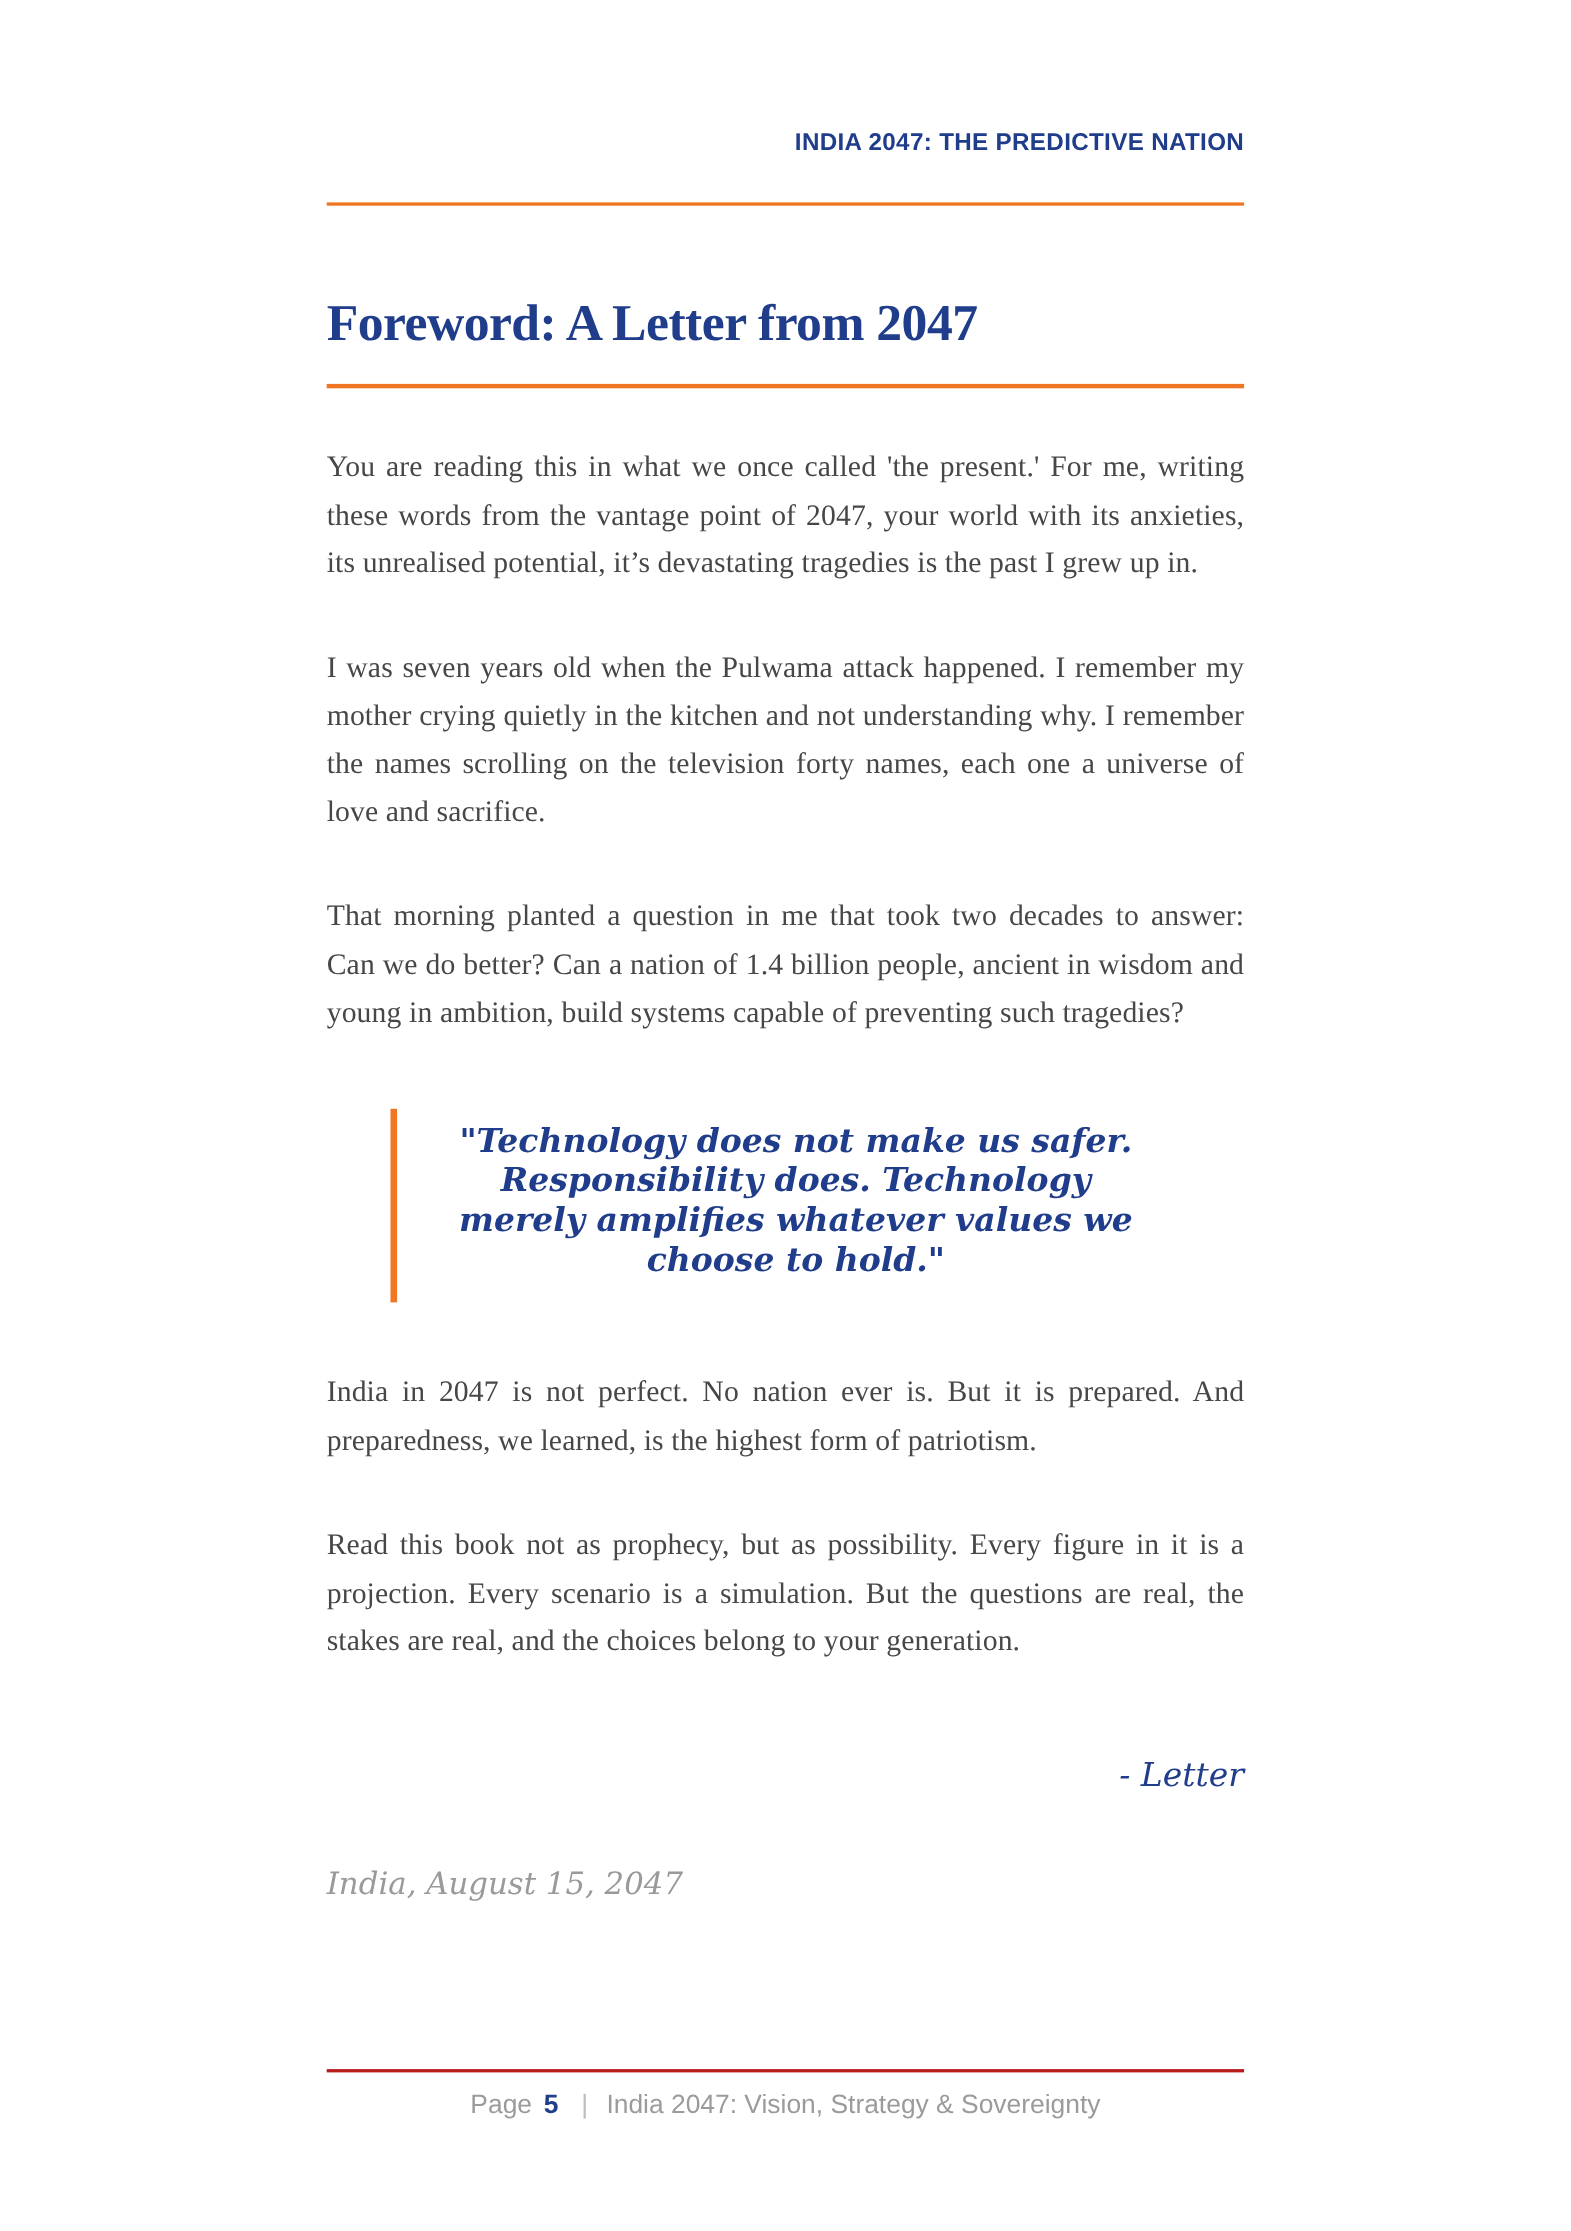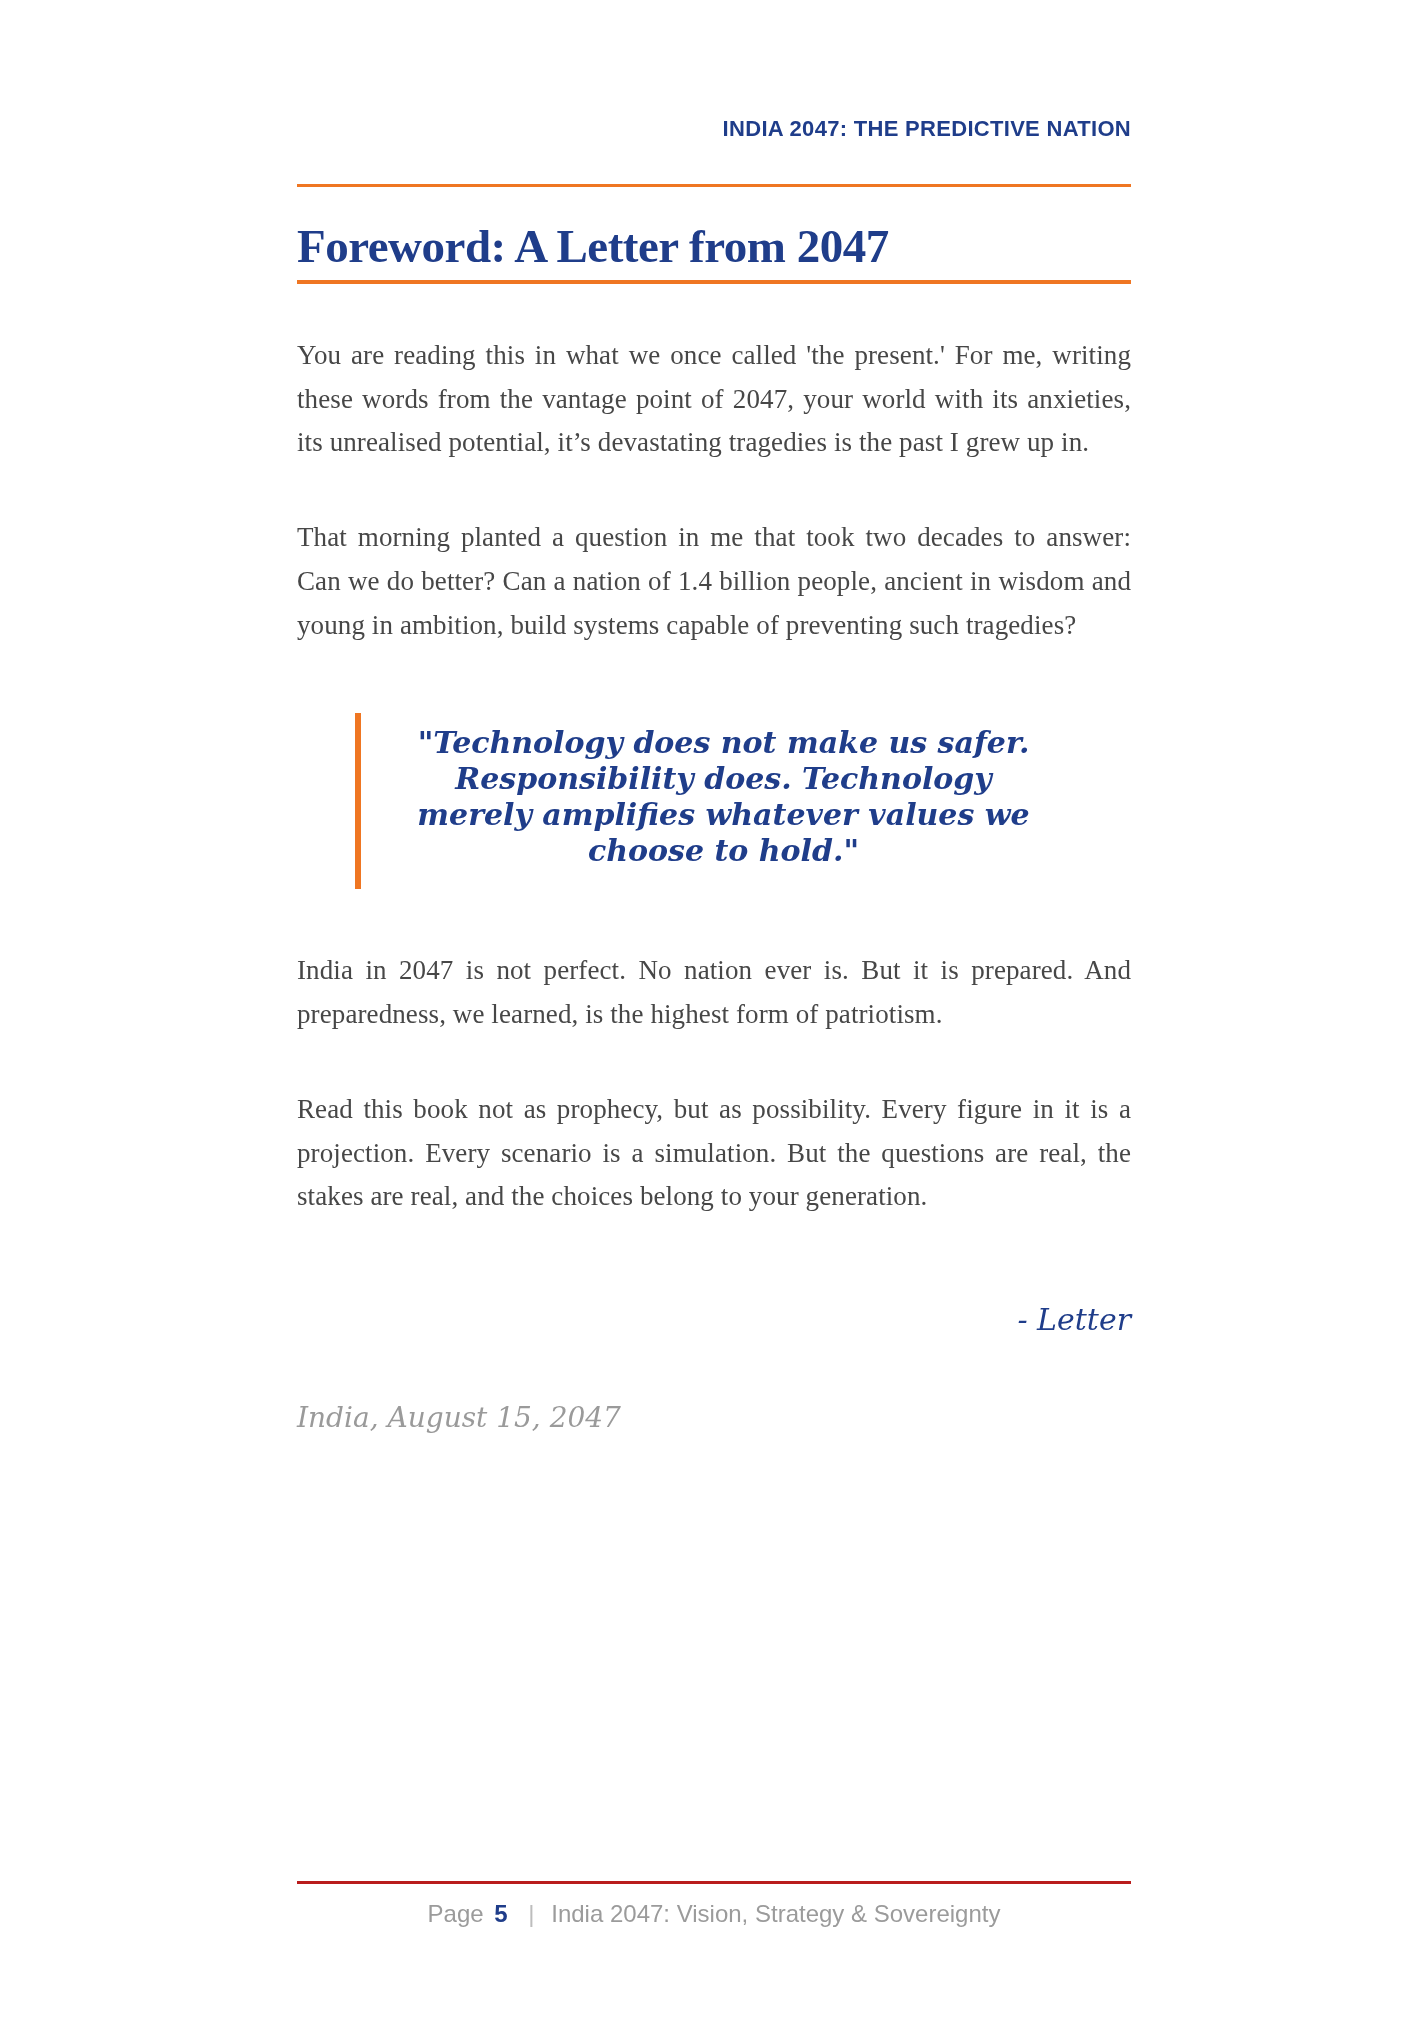--- a/index.html
+++ b/index.html
@@ -20,26 +20,26 @@
     text-align: right;
     font-family: "Liberation Sans", "DejaVu Sans", sans-serif;
     font-weight: 700;
     font-size: 22px;
     letter-spacing: 0.3px;
     color: #1F3D8A;
     padding-bottom: 42px;
     border-bottom: 3px solid #EF7622;
   }
   .doc-title {
-    margin-top: 32px;
+    margin-top: 80px;
     font-size: 47px;
     font-weight: 700;
     letter-spacing: -0.5px;
     color: #1F3D8A;
-    padding-bottom: 7px;
+    padding-bottom: 28px;
     border-bottom: 4px solid #EF7622;
   }
   .body-copy { margin-top: 50px; }
   .body-copy p {
     font-size: 27px;
     line-height: 1.62;
     color: #474747;
     text-align: justify;
     margin-bottom: 51px;
     letter-spacing: 0.1px;
@@ -88,20 +88,21 @@
 <body>
 
 <div class="page">
 
   <div class="doc-header">INDIA 2047: THE PREDICTIVE NATION</div>
 
   <h1 class="doc-title">Foreword: A Letter from 2047</h1>
 
   <div class="body-copy">
     <p>You are reading this in what we once called 'the present.' For me, writing these words from the vantage point of 2047, your world with its anxieties, its unrealised potential, it’s devastating tragedies is the past I grew up in.</p>
+    <p>I was seven years old when the Pulwama attack happened. I remember my mother crying quietly in the kitchen and not understanding why. I remember the names scrolling on the television forty names, each one a universe of love and sacrifice.</p>
     <p>That morning planted a question in me that took two decades to answer: Can we do better? Can a nation of 1.4 billion people, ancient in wisdom and young in ambition, build systems capable of preventing such tragedies?</p>
 
     <blockquote class="pull-quote">"Technology does not make us safer. Responsibility does. Technology merely amplifies whatever values we choose to hold."</blockquote>
 
     <p>India in 2047 is not perfect. No nation ever is. But it is prepared. And preparedness, we learned, is the highest form of patriotism.</p>
     <p>Read this book not as prophecy, but as possibility. Every figure in it is a projection. Every scenario is a simulation. But the questions are real, the stakes are real, and the choices belong to your generation.</p>
   </div>
 
   <div class="signature">- Letter</div>
 

